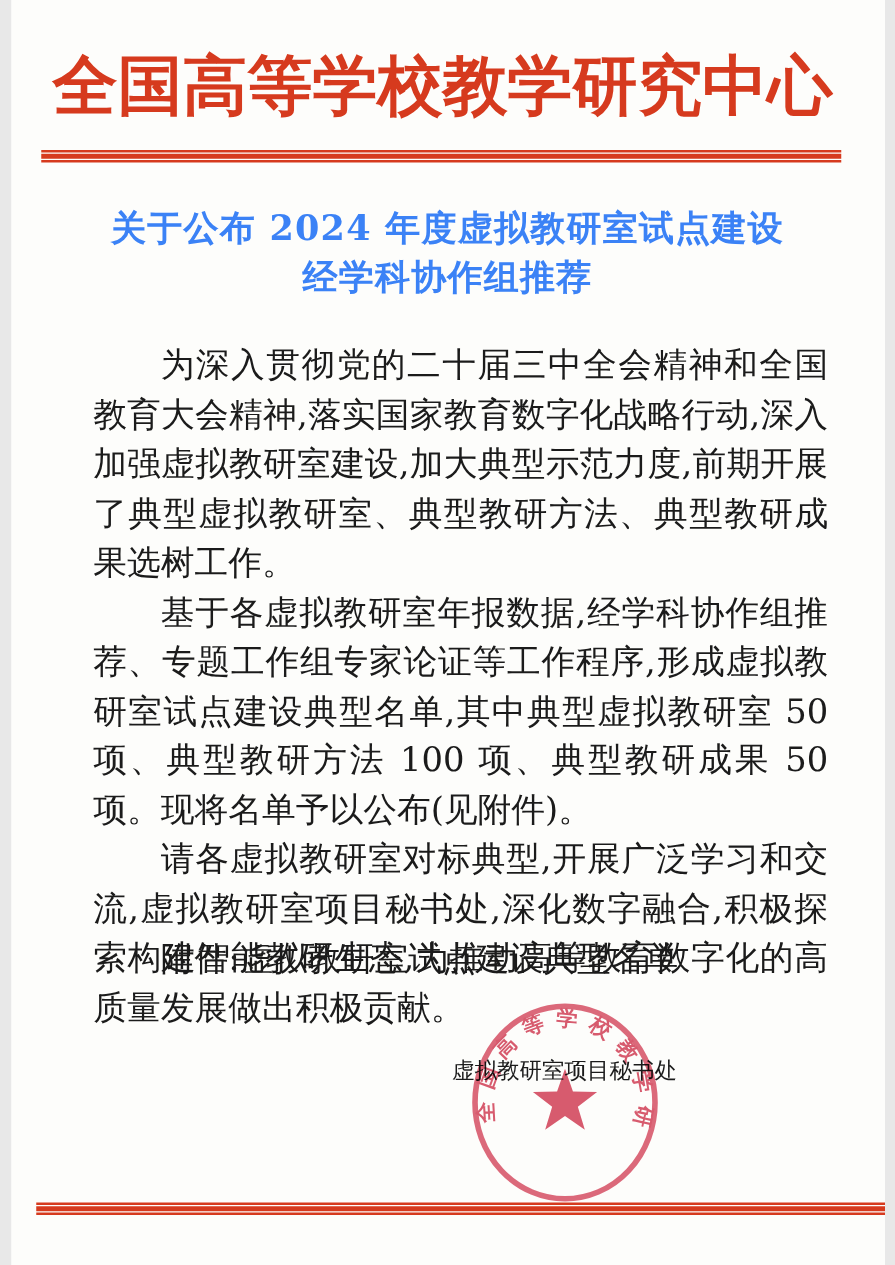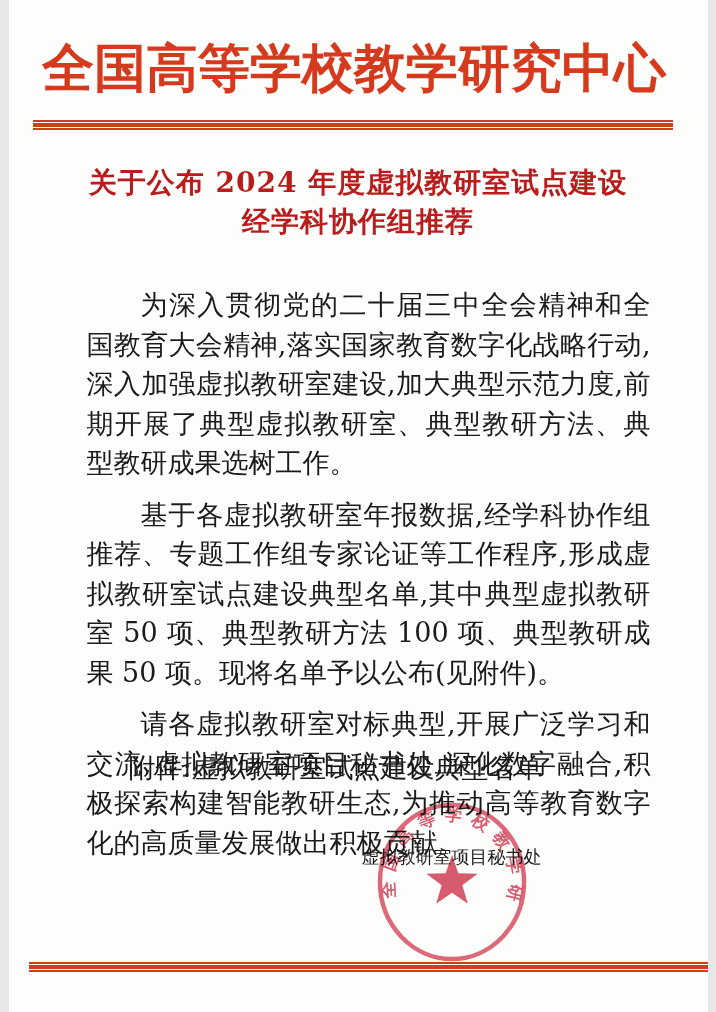--- a/index.html
+++ b/index.html
@@ -26,30 +26,30 @@
   .red-rule .l1{height:2px;background:#d63a1e;margin-bottom:1px;}
   .red-rule .l2{height:4px;background:#d63a1e;margin-bottom:1px;}
   .red-rule .l3{height:2px;background:#d63a1e;}
   .rule-top{top:120px;}
   .rule-bottom{top:962px;left:20px;width:680px;}
   
   .doc-title{
     position:absolute;top:163px;left:0;right:0;
     text-align:center;
     font-size:28px;font-weight:bold;line-height:39px;
-    color:#b91c1c;
+    color:#3b82f6;
     letter-spacing:1px;
   }
   
   .body{
     position:absolute;top:273px;left:66px;width:588px;
     font-size:27px;line-height:39.5px;
     text-align:justify;
   }
-  .body p{margin:12px;text-indent:2em;text-align:justify;}
+  .body p{margin:0;text-indent:2em;text-align:justify;}
   .salutation{text-indent:0;}
   .attachment{
     position:absolute;top:748px;left:66px;width:588px;
     font-size:27px;line-height:39px;
     text-indent:2em;white-space:nowrap;
   }
   
   .signature{
     position:absolute;top:810px;left:183px;width:520px;
     text-align:center;

